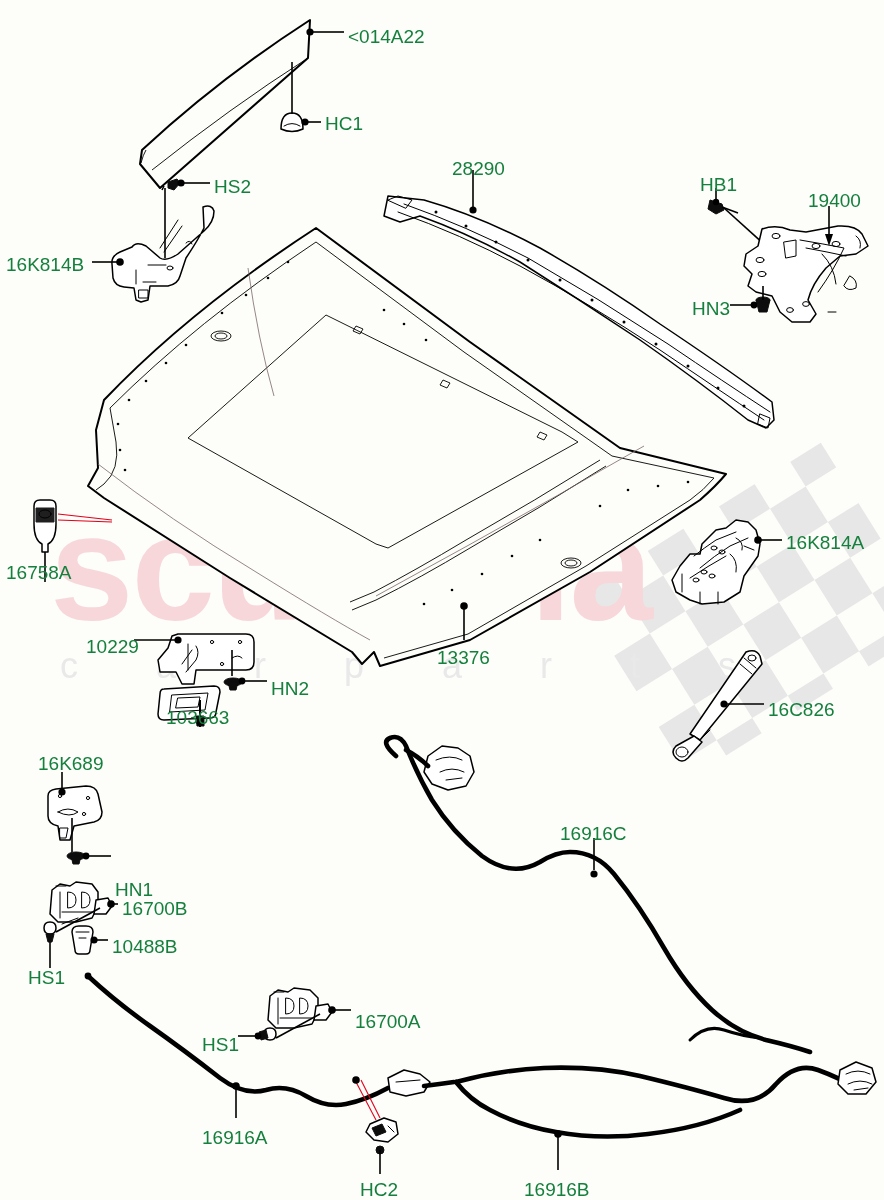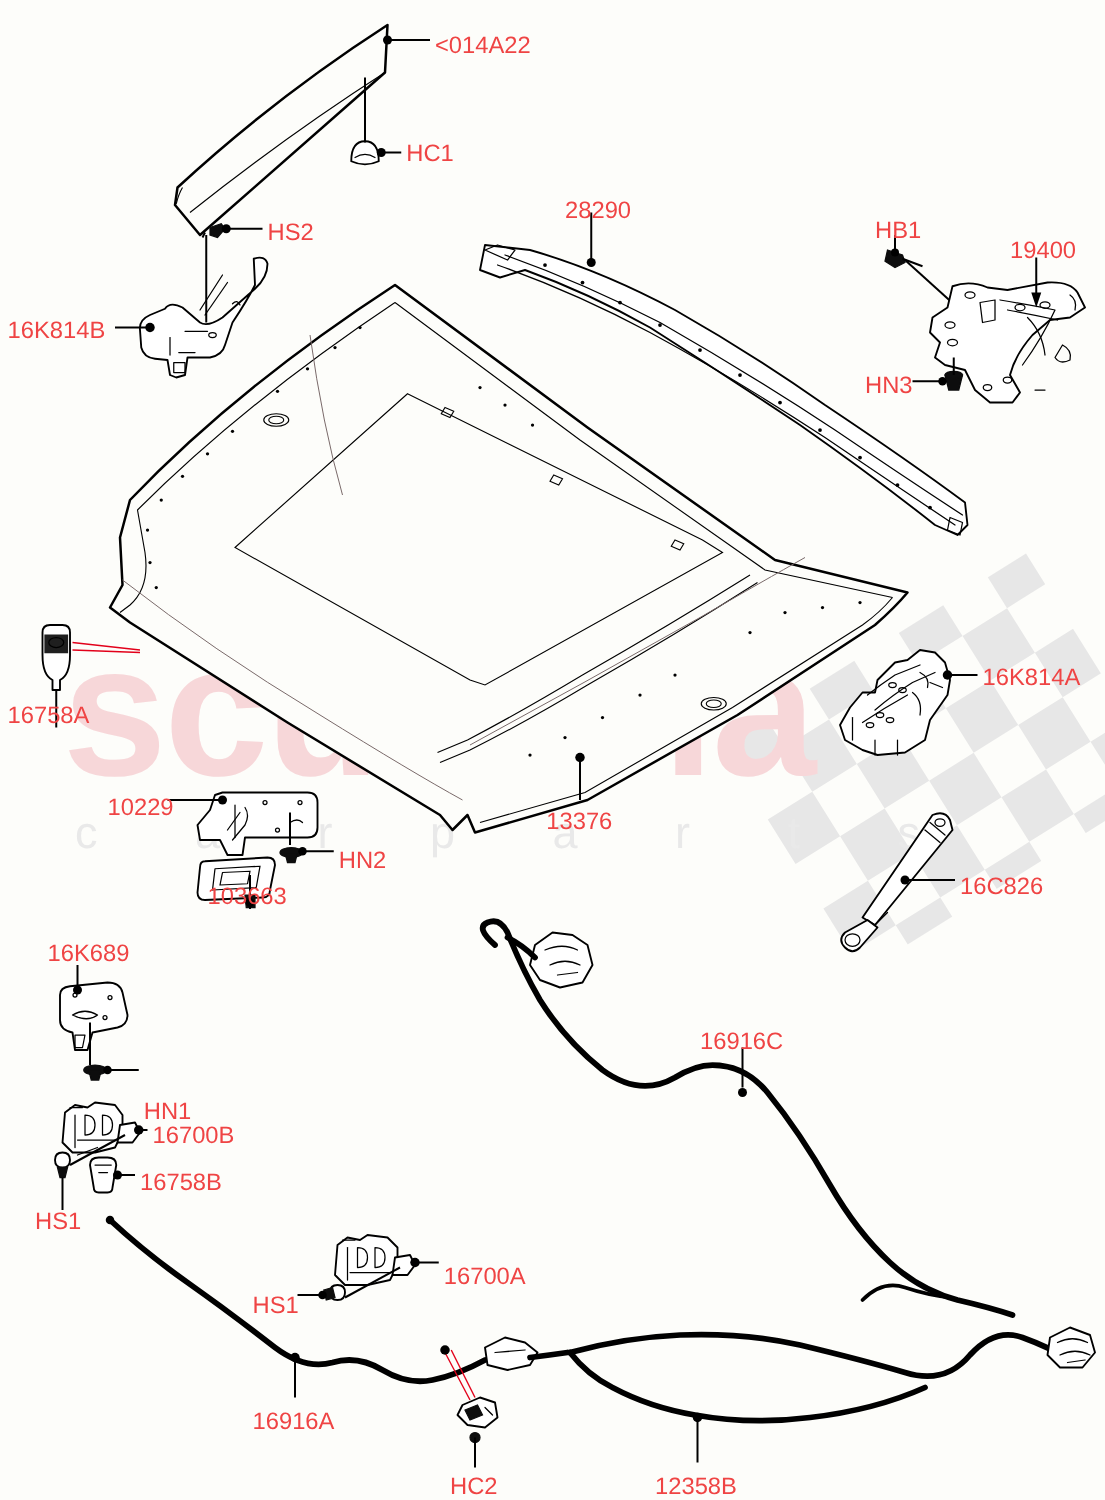--- a/index.html
+++ b/index.html
@@ -20,21 +20,21 @@
     letter-spacing:-2px;
   }
   .wm-sub{
     font-family:"Liberation Sans", sans-serif;
     font-size:36px;
     fill:#e9e9e9;
     letter-spacing:34px;
   }
   .lbl{
     position:absolute;
-    color:#ef4444;
+    color:#15803d;
     font-family:"Liberation Sans", sans-serif;
     font-size:19px;
     font-weight:400;
     white-space:nowrap;
     line-height:19px;
     letter-spacing:0px;
   }
   .ln{stroke:#000;stroke-width:1.6;fill:none;}
   .ln-red{stroke:#e2001a;stroke-width:1.1;fill:none;}
   .dot{fill:#000;}
@@ -557,29 +557,29 @@
     <div class="lbl" style="left:166px;top:708px">103663</div>
 
     <div class="lbl" style="left:38px;top:754px">16K689</div>
 
     <div class="lbl" style="left:560px;top:824px">16916C</div>
 
     <div class="lbl" style="left:115px;top:880px">HN1</div>
 
     <div class="lbl" style="left:122px;top:899px">16700B</div>
 
-    <div class="lbl" style="left:112px;top:937px">16758B</div>
+    <div class="lbl" style="left:112px;top:937px">10488B</div>
 
     <div class="lbl" style="left:28px;top:968px">HS1</div>
 
     <div class="lbl" style="left:355px;top:1012px">16700A</div>
 
     <div class="lbl" style="left:202px;top:1035px">HS1</div>
 
     <div class="lbl" style="left:202px;top:1128px">16916A</div>
 
     <div class="lbl" style="left:360px;top:1180px">HC2</div>
 
-    <div class="lbl" style="left:524px;top:1180px">12358B</div>
+    <div class="lbl" style="left:524px;top:1180px">16916B</div>
 
   </div>
 
 </div>
 
 </body></html>

